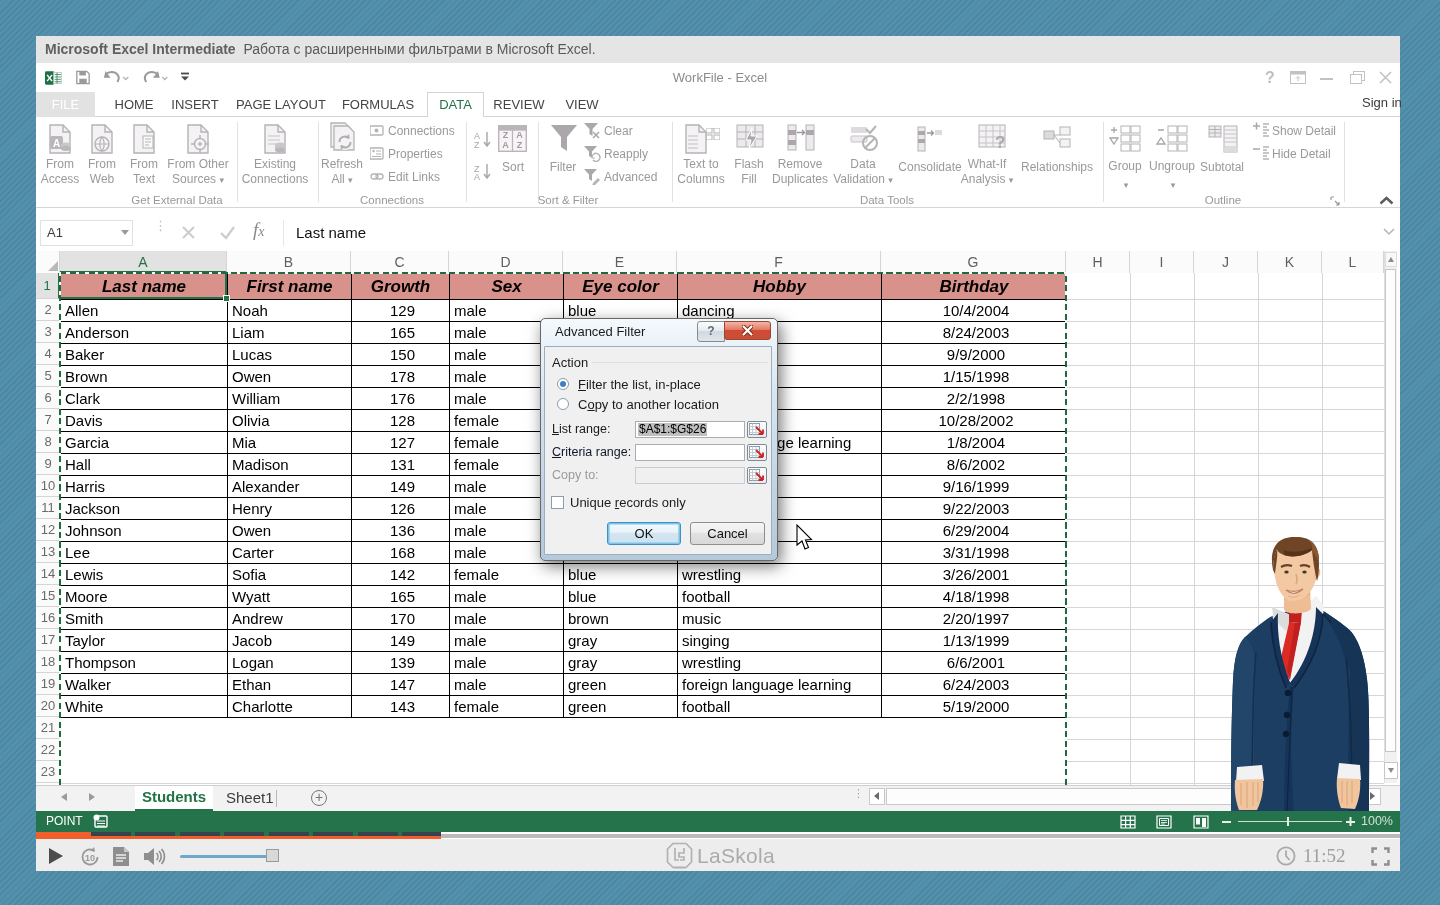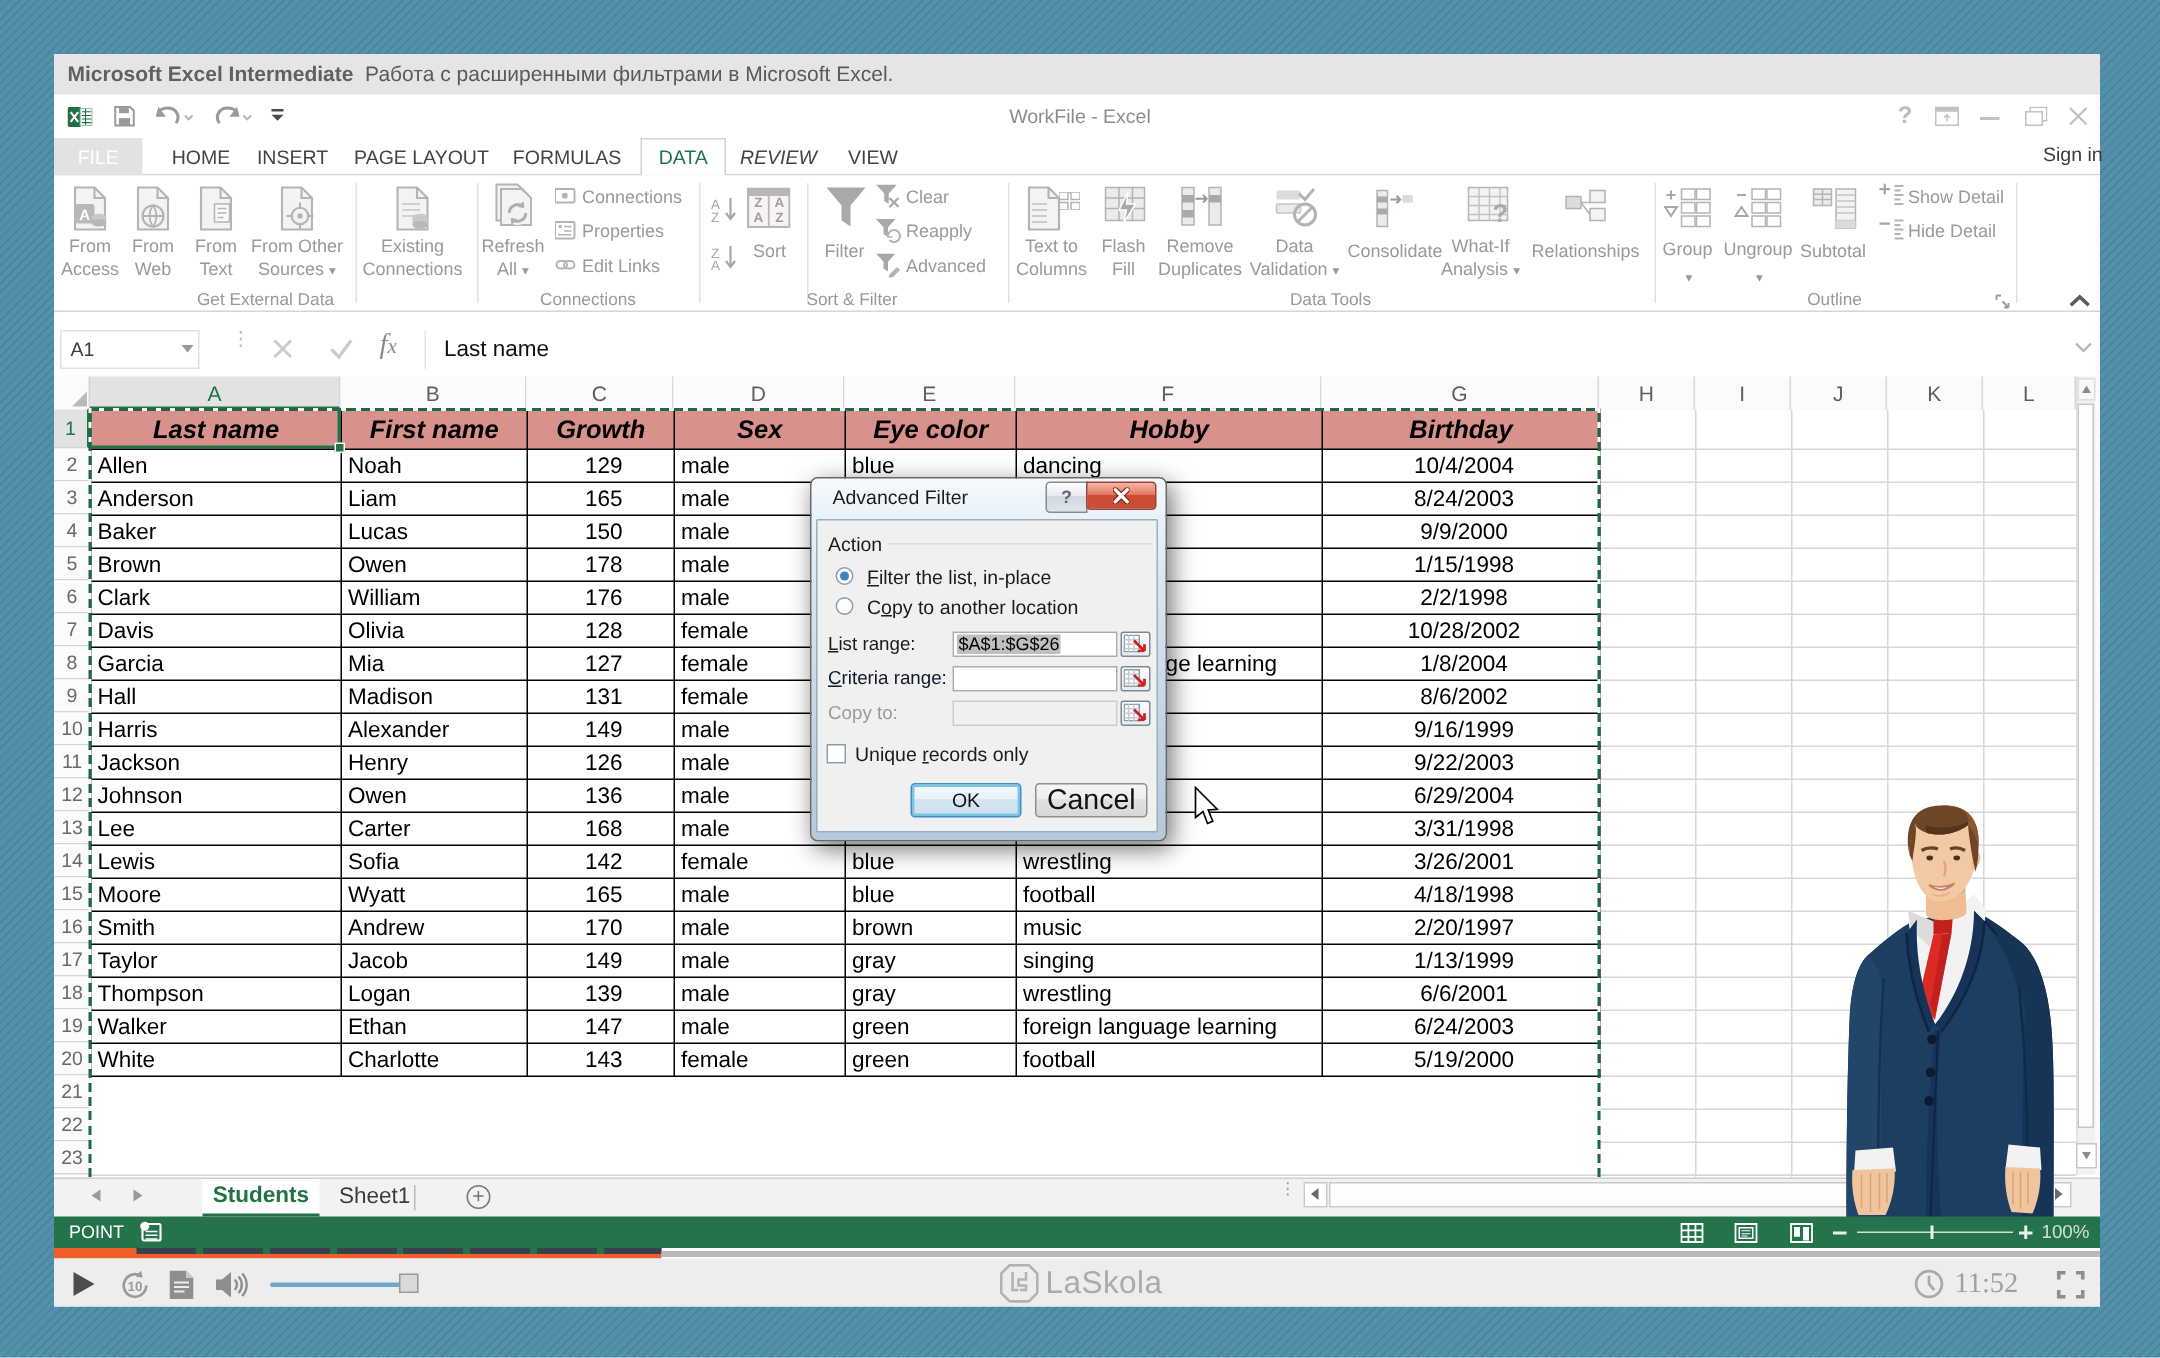--- a/index.html
+++ b/index.html
@@ -22,21 +22,21 @@
 .colh{font-size:14px;color:#6a6a6a;text-align:center;line-height:22px;background:#fbfbfb;border-right:1px solid #d5d5d5;}
 .rowh{font-size:13px;color:#6a6a6a;text-align:center;background:#fbfbfb;border-bottom:1px solid #d5d5d5;box-sizing:border-box;}
 table.sheet{border-collapse:collapse;table-layout:fixed;}
 table.sheet td{border:1px solid #000;padding:0 0 0 4px;font-size:15px;color:#000;overflow:hidden;white-space:nowrap;box-sizing:border-box;}
 td.c{text-align:center;padding:0;}
 tr.hdr td{background:#d9918b;font-weight:bold;font-style:italic;font-size:17px;text-align:center;padding:0;}
 .gline{background:#d6d6d6;}
 .dlg-lbl{font-size:13px;color:#1b1b1b;}
 .btn7{box-sizing:border-box;border:1px solid #8e8e8e;border-radius:3px;
 background:linear-gradient(#f5f5f5,#eeeeee 45%,#e2e2e2 46%,#d8d8d8);
-font-size:19px;color:#111;text-align:center;}
+font-size:13px;color:#111;text-align:center;}
 .rangebtn{box-sizing:border-box;width:20px;height:17px;border:1px solid #7a8a99;border-radius:2px;background:linear-gradient(#fdfdfd,#e8eaec);}
 </style></head><body>
 <div id="root">
 
 <div class="a frame"></div>
 <div class="a vtitle"><b>Microsoft Excel Intermediate</b>&nbsp; Работа с расширенными фильтрами в Microsoft Excel.</div>
 <div class="a" style="left:36px;top:63px;width:1364px;height:29px;background:#fff;"></div>
 <svg class="a" style="left:45px;top:70px;" width="17" height="16" viewBox="0 0 24 19">
 <rect x="0" y="0" width="13" height="19" rx="2" fill="#1e7145"></rect>
 <rect x="12" y="1.5" width="11" height="16" fill="#fff" stroke="#9cc3ae" stroke-width="1"></rect>
@@ -76,21 +76,21 @@
 </svg>
 <svg class="a" style="left:1379px;top:71px;" width="13" height="13" viewBox="0 0 13 13">
 <path d="M1 1l11 11M12 1L1 12" stroke="#c2c2c2" stroke-width="1.6"></path>
 </svg>
 <div class="a" style="left:36px;top:92px;width:1364px;height:25px;background:#fff;border-bottom:1px solid #d4d4d4;box-sizing:border-box;"></div>
 <div class="a" style="left:36px;top:92px;width:59px;height:25px;background:#e2e2e2;color:#fff;font-size:13px;text-align:center;line-height:25px;">FILE</div>
 <div class="a tabt" style="left:74px;top:92px;width:120px;text-align:center;">HOME</div>
 <div class="a tabt" style="left:135px;top:92px;width:120px;text-align:center;">INSERT</div>
 <div class="a tabt" style="left:221px;top:92px;width:120px;text-align:center;">PAGE LAYOUT</div>
 <div class="a tabt" style="left:318px;top:92px;width:120px;text-align:center;">FORMULAS</div>
-<div class="a tabt" style="left:459px;top:92px;width:120px;text-align:center;font-style:italic;">REVIEW</div>
+<div class="a tabt" style="left:459px;top:92px;width:120px;text-align:center;">REVIEW</div>
 <div class="a tabt" style="left:522px;top:92px;width:120px;text-align:center;">VIEW</div>
 <div class="a tabt" style="left:595px;top:92px;width:120px;text-align:center;margin-top:42px;">DEVELOPER</div>
 <div class="a" style="left:427px;top:92px;width:57px;height:25px;background:#fff;border:1px solid #d4d4d4;border-bottom:none;box-sizing:border-box;color:#217346;font-size:13px;text-align:center;line-height:24px;">DATA</div>
 <div class="a" style="left:1362px;top:95px;width:45px;height:20px;font-size:13px;color:#3a3a3a;">Sign in</div>
 <div class="a" style="left:36px;top:117px;width:1364px;height:91px;background:#fff;border-bottom:1px solid #d5d5d5;box-sizing:border-box;"></div>
 <div class="a" style="left:237px;top:122px;width:1px;height:80px;background:#e2e2e2;"></div>
 <div class="a" style="left:318px;top:122px;width:1px;height:80px;background:#e2e2e2;"></div>
 <div class="a" style="left:466px;top:122px;width:1px;height:80px;background:#e2e2e2;"></div>
 <div class="a" style="left:538px;top:122px;width:1px;height:80px;background:#e2e2e2;"></div>
 <div class="a" style="left:672px;top:122px;width:1px;height:80px;background:#e2e2e2;"></div>

